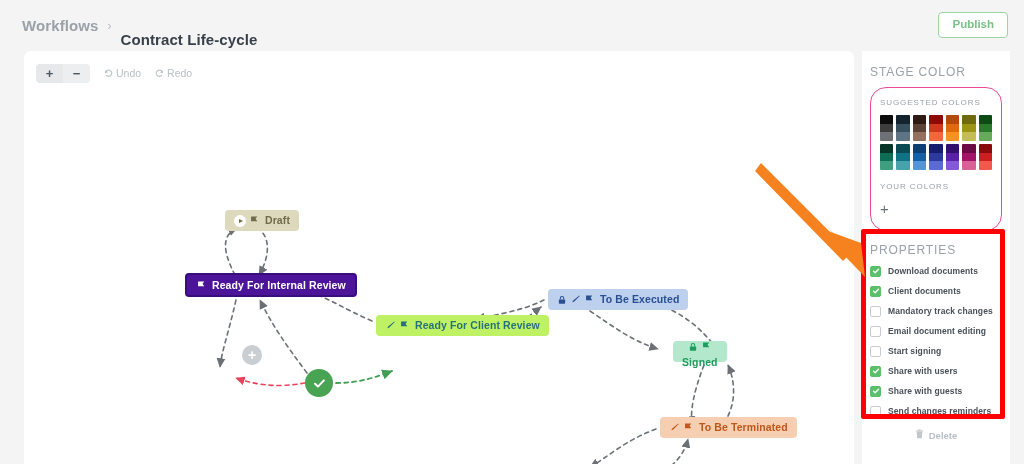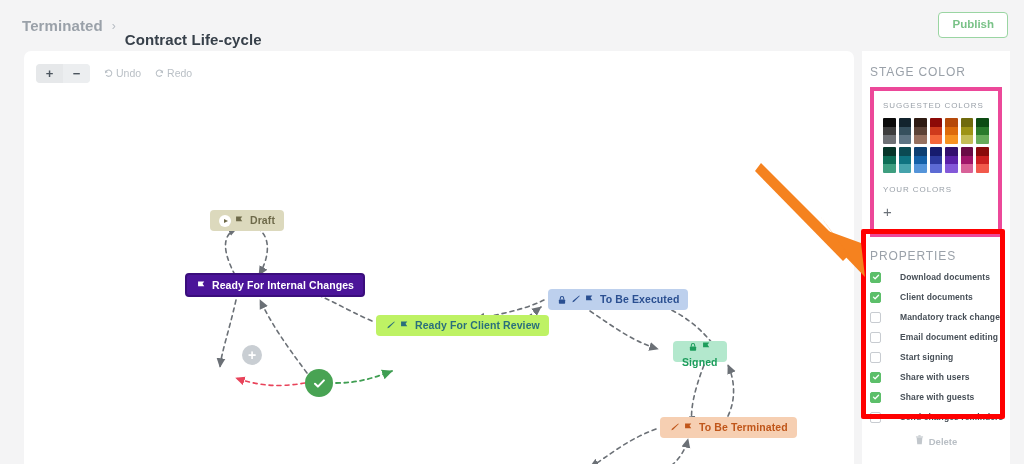--- a/index.html
+++ b/index.html
@@ -157,22 +157,22 @@
     padding: 0;
   }
   .section-label {
     font-size: 12px; letter-spacing: .9px; color: #9aa1a9;
     font-weight: normal;
     padding: 14px 0 0 8px;
     text-transform: uppercase;
   }
   .panel {
     margin: 8px 8px 0 8px;
-    border: 4px solid #ec4899;
-    border-radius: 0;
+    border: 1px solid #ec4899;
+    border-radius: 16px;
     padding: 10px 9px 12px 9px;
     background: #fff;
   }
   .panel-label {
     font-size: 8px; letter-spacing: .9px; color: #9aa1a9;
     text-transform: uppercase;
     margin-bottom: 8px;
   }
   #swatch-grid {
     display: grid;
@@ -189,21 +189,21 @@
   #add-color {
     color: #6a7078; font-size: 15px; line-height: 1;
     cursor: pointer; margin-top: 2px; display: inline-block;
     font-weight: normal;
   }
 
   #properties-label { padding-top: 12px; }
   #properties-list { padding: 4px 0 0 8px; }
   .prop-row {
     display: flex; align-items: center;
-    gap: 19px; height: 20px;
+    gap: 7px; height: 20px;
     cursor: pointer;
   }
   .cb {
     width: 11px; height: 11px; border-radius: 2px;
     border: 1px solid #c8ccd1; background: #fff;
     flex: 0 0 auto;
     display: flex; align-items: center; justify-content: center;
   }
   .cb.checked { background: #5cbf6a; border-color: #5cbf6a; }
   .cb svg { display: block; }
@@ -232,21 +232,21 @@
     pointer-events: none;
   }
 </style>
 </head>
 <body>
 
 <div id="app">
 
   <div id="topbar">
     <div id="breadcrumb">
-      <span class="crumb-parent">Terminated</span>
+      <span class="crumb-parent">Workflows</span>
       <span class="crumb-sep">›</span>
       <span class="crumb-current">Contract Life-cycle</span>
     </div>
     <button id="publish-button">Publish</button>
   </div>
 
   <div id="canvas-card">
 
     <div id="canvas-toolbar">
       <div class="zoom-group">
@@ -314,39 +314,39 @@
           <path d="M632,334 C600,346 584,362 566,372" marker-end="url(#ah)"></path>
 
           <path d="M618,382 C648,378 660,360 664,344" marker-end="url(#ah)"></path>
         </g>
 
         <path d="M312,288 C336,288 352,282 368,276" fill="none" stroke="#3f9e52" stroke-width="1.8" stroke-dasharray="4,4" stroke-linecap="round" marker-end="url(#ahg)"></path>
 
         <path d="M281,288 C252,293 232,290 212,283" fill="none" stroke="#e8435a" stroke-width="1.6" stroke-dasharray="4,4" stroke-linecap="round" marker-end="url(#ahr)"></path>
       </svg>
 
-      <div class="node n-draft" style="left:186px; top:115px;">
+      <div class="node n-draft" style="left:201px; top:115px;">
         <span class="icons">
           <span class="play-badge">
               <span class="tri"></span>
             </span>
           <svg width="11" height="11" viewBox="0 0 16 16">
               <path d="M3 14 L3 2 L12 2 L9.5 5.6 L12 9 L3 9" fill="#6e6a4a"></path>
             </svg>
         </span>
         <span class="lbl">Draft</span>
       </div>
 
       <div class="node n-rfir" style="left:161px; top:178px;">
         <span class="icons">
           <svg width="11" height="11" viewBox="0 0 16 16">
               <path d="M3 14 L3 2 L12 2 L9.5 5.6 L12 9 L3 9" fill="#ffffff"></path>
             </svg>
         </span>
-        <span class="lbl">Ready For Internal Changes</span>
+        <span class="lbl">Ready For Internal Review</span>
       </div>
 
 
       <div class="node n-rfcr" style="left:352px; top:220px;">
         <span class="icons">
           <svg width="11" height="11" viewBox="0 0 16 16">
               <path d="M13.5 2.2 L14.2 3 L5.8 11.4 L3.5 12.1 L4.2 9.8 Z" fill="#2a6f7c"></path>
             </svg>
           <svg width="11" height="11" viewBox="0 0 16 16">
               <path d="M3 14 L3 2 L12 2 L9.5 5.6 L12 9 L3 9" fill="#2a6f7c"></path>

